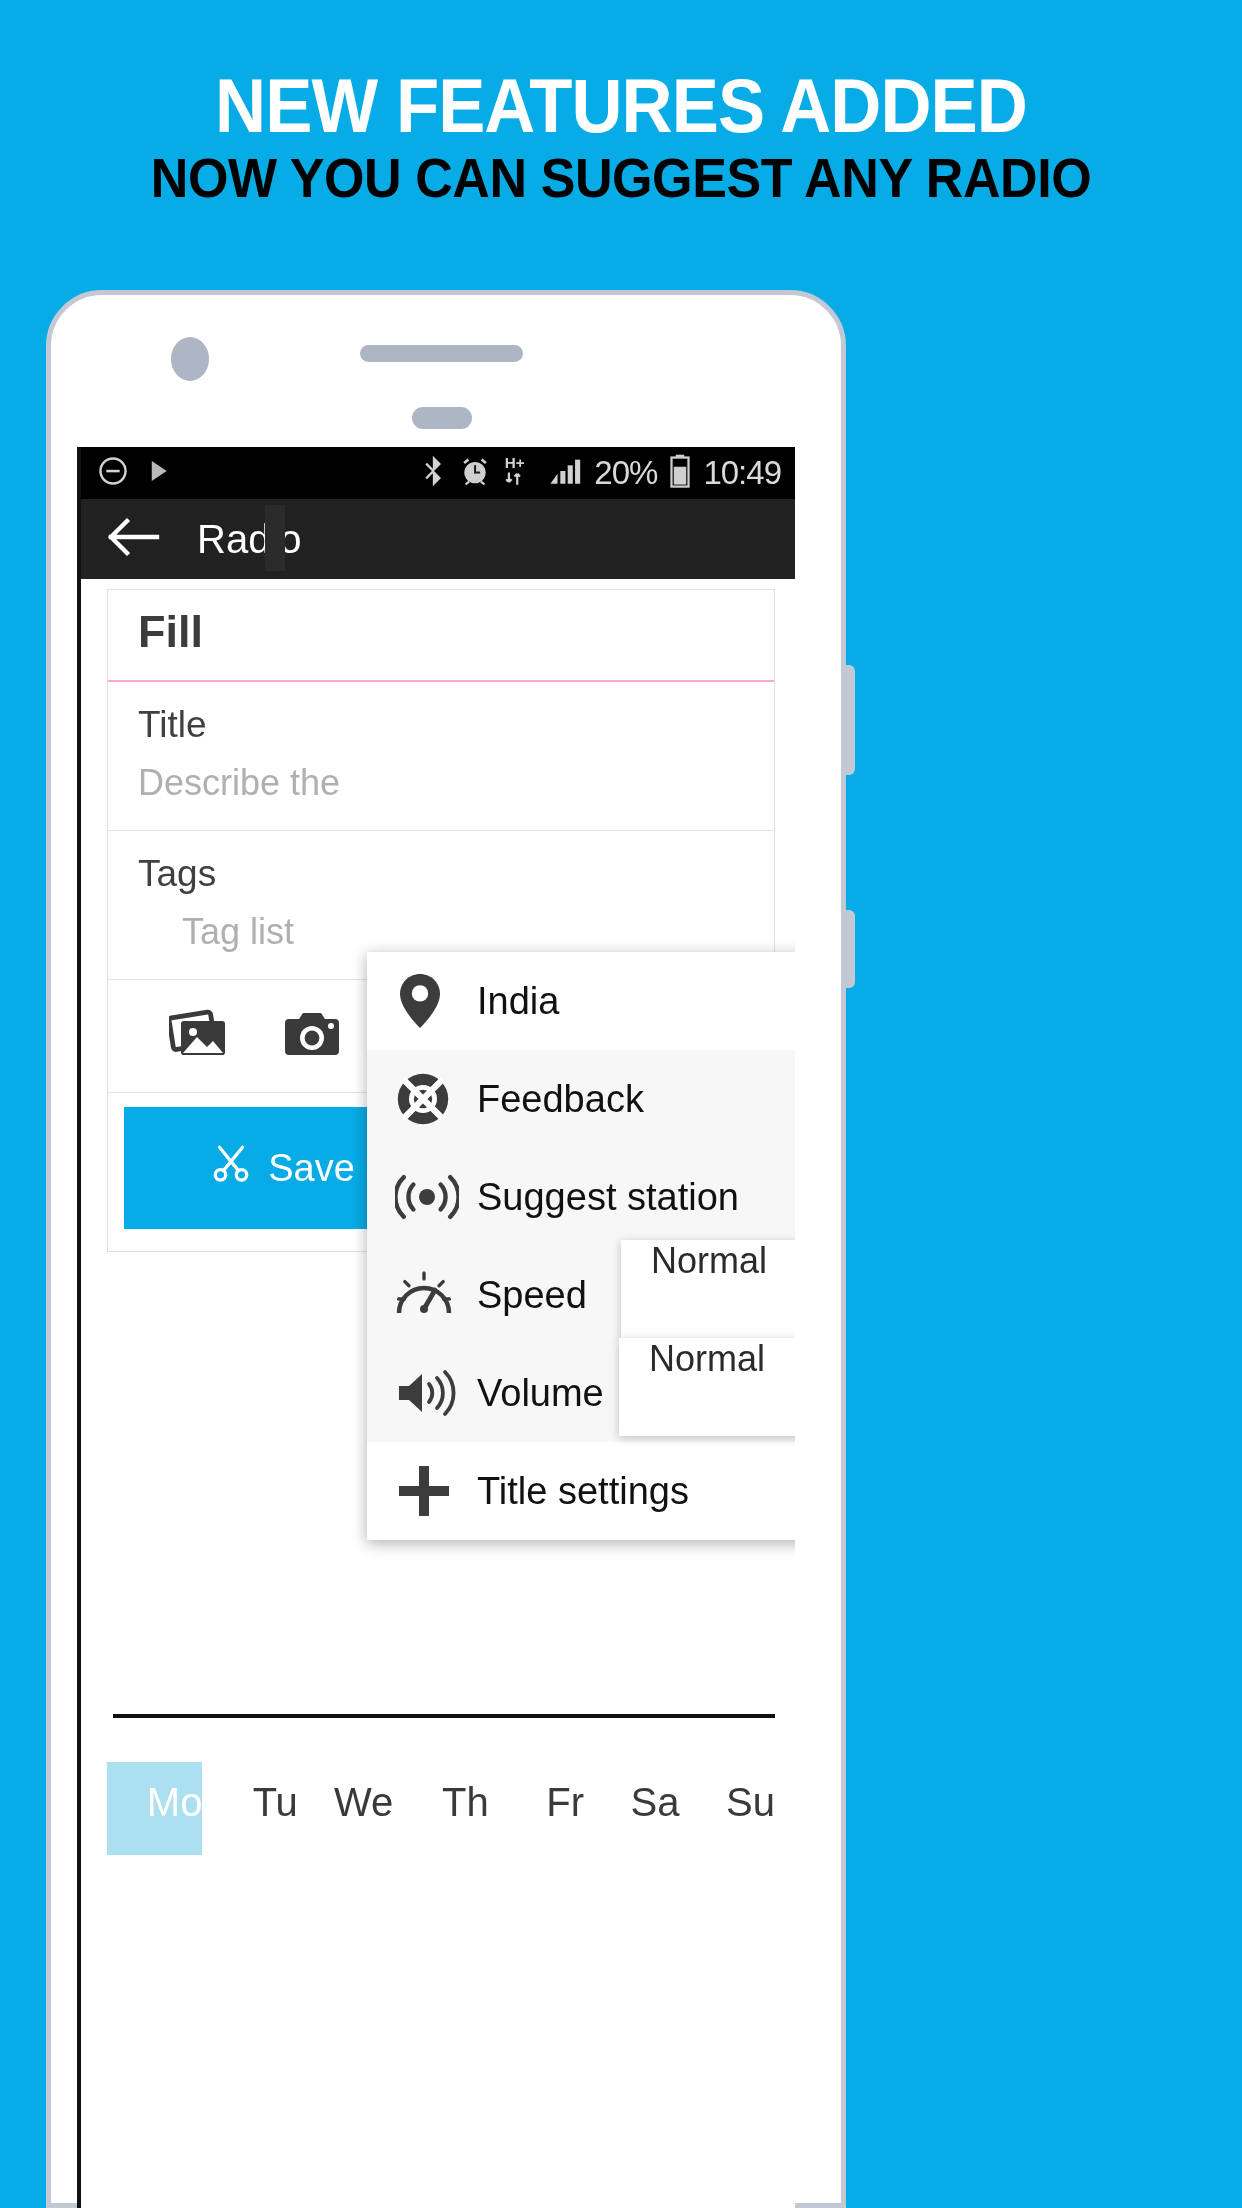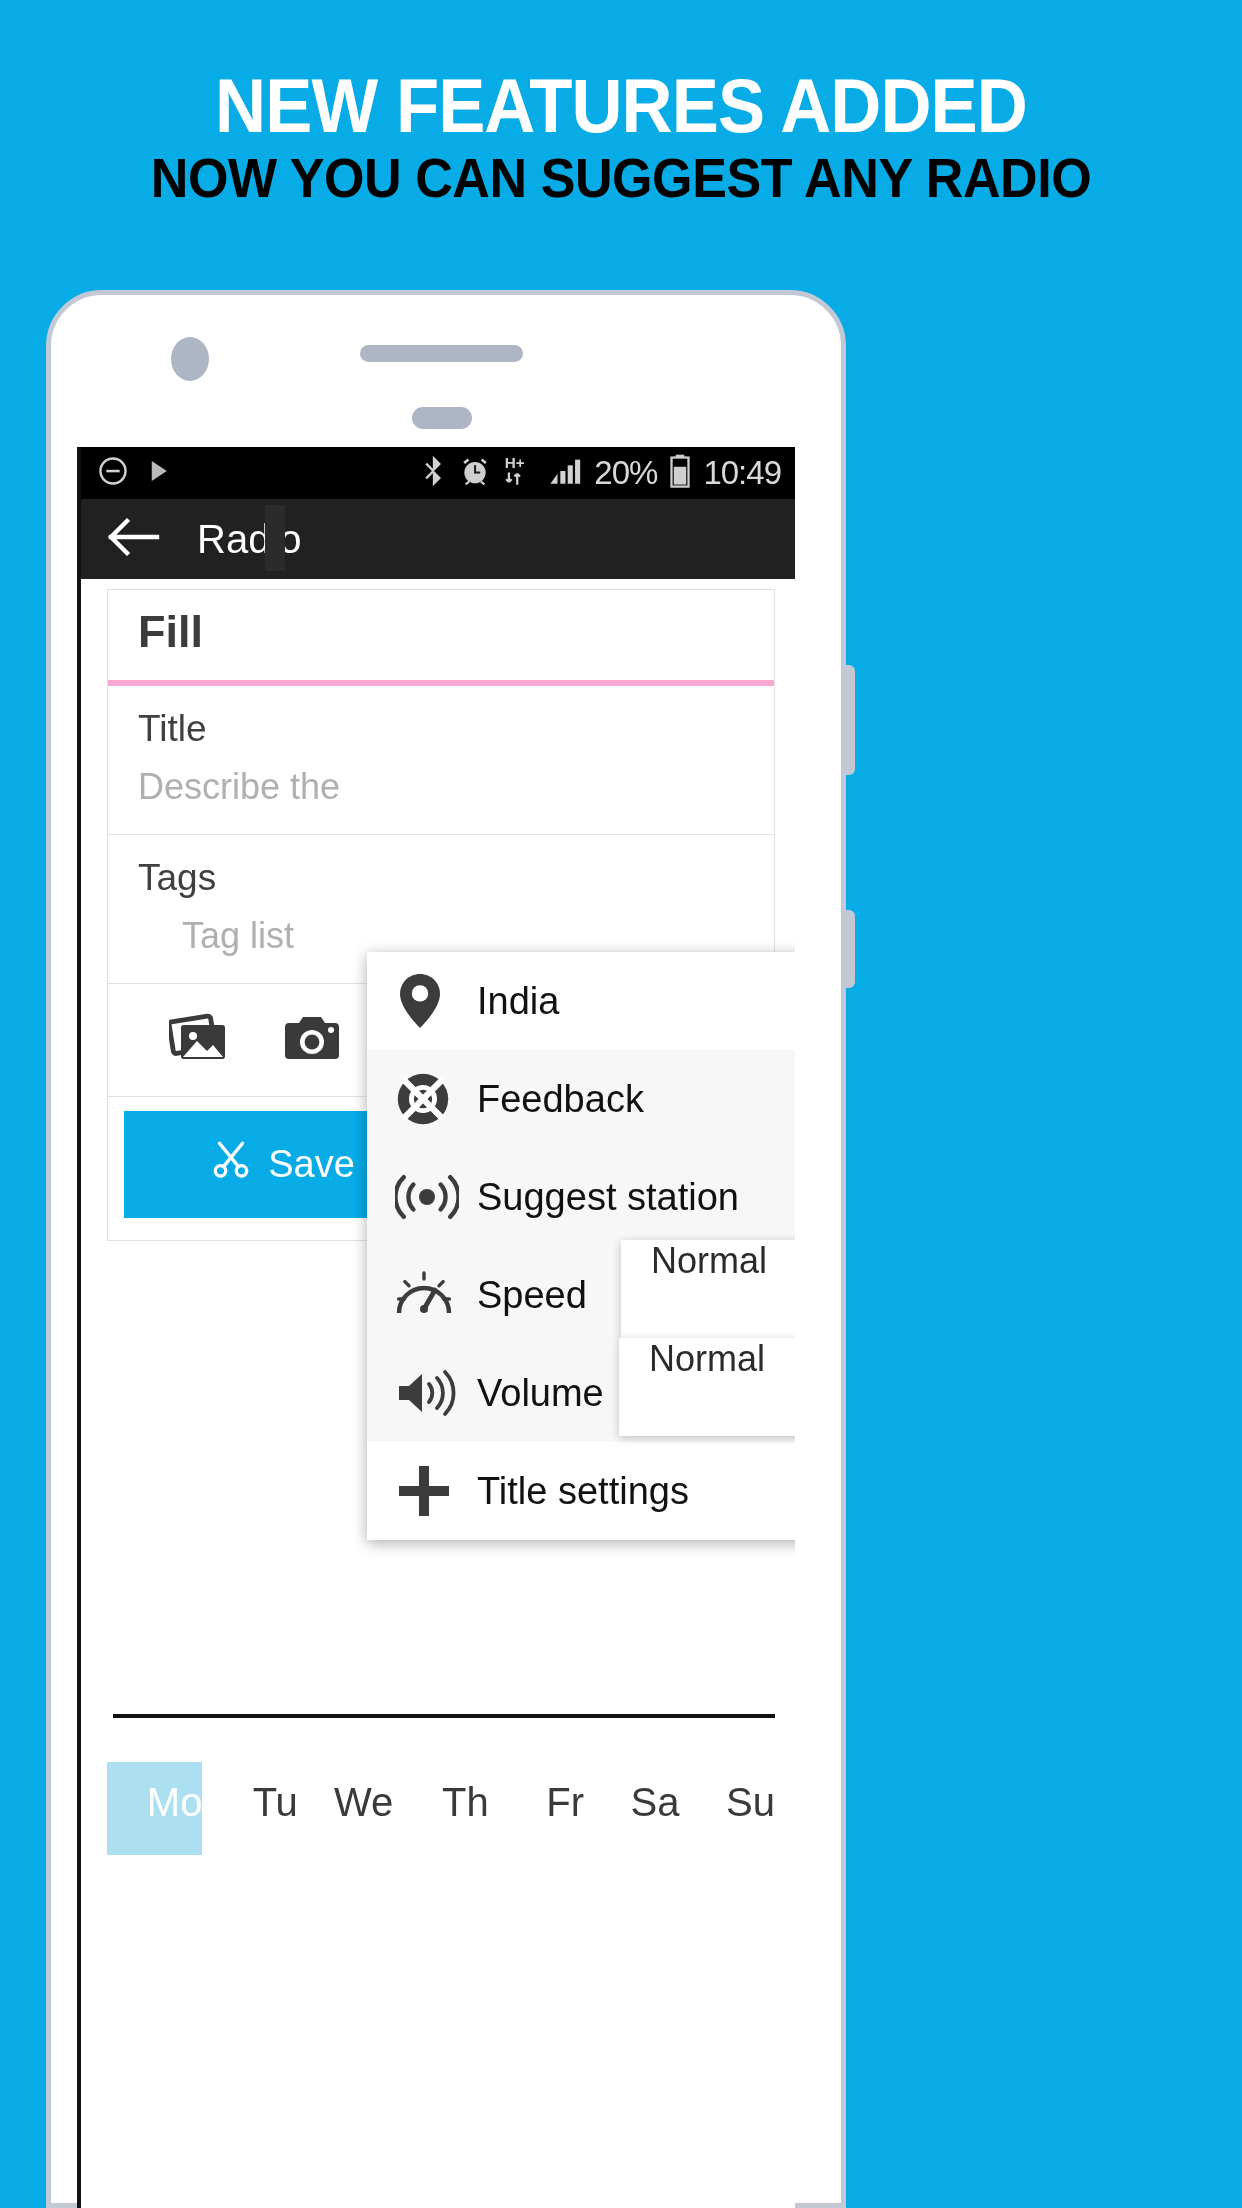--- a/index.html
+++ b/index.html
@@ -112,34 +112,34 @@
   .card{
     position:absolute; left:26px; top:10px; width:668px;
     background:#fff;
     border:1px solid #e0e0e0;
   }
   .row{
     border-bottom:1px solid #e3e3e3;
     padding:22px 30px 26px 30px;
   }
   .row:last-child{ border-bottom:none; }
-  .fill-title{ font-size:45px; font-weight:bold; color:#3c3c3c; padding:16px 30px 22px 30px; border-bottom:6px solid #f9a8d4;}
+  .fill-title{ font-size:45px; font-weight:bold; color:#3c3c3c; padding:16px 30px 22px 30px; border-bottom:2px solid #f9a8d4;}
   .field-label{ font-size:37px; color:#404040; margin-bottom:16px; }
   .field-ph{ font-size:36px; color:#b0b0b0; }
 
   .iconrow{
     display:flex; align-items:center; gap:0;
     padding:26px 30px 30px 36px;
     border-bottom:1px solid #e3e3e3;
   }
   .iconrow > *{ width:112px; display:flex; justify-content:center; }
 
   .btnrow{ display:flex; padding:14px 16px 22px 16px; gap:0; }
   .btn{
-    flex:1; height:107px;
+    flex:1; height:122px;
     display:flex; align-items:center; justify-content:center; gap:16px;
     font-size:38px;
   }
   .btn-save{ background:#07ACE6; color:#fff; }
   .btn-close{ background:#f5f5f5; color:#2b2b2b; }
 
   
   .schedule{
     position:absolute; left:26px; top:1135px; width:668px;
   }

